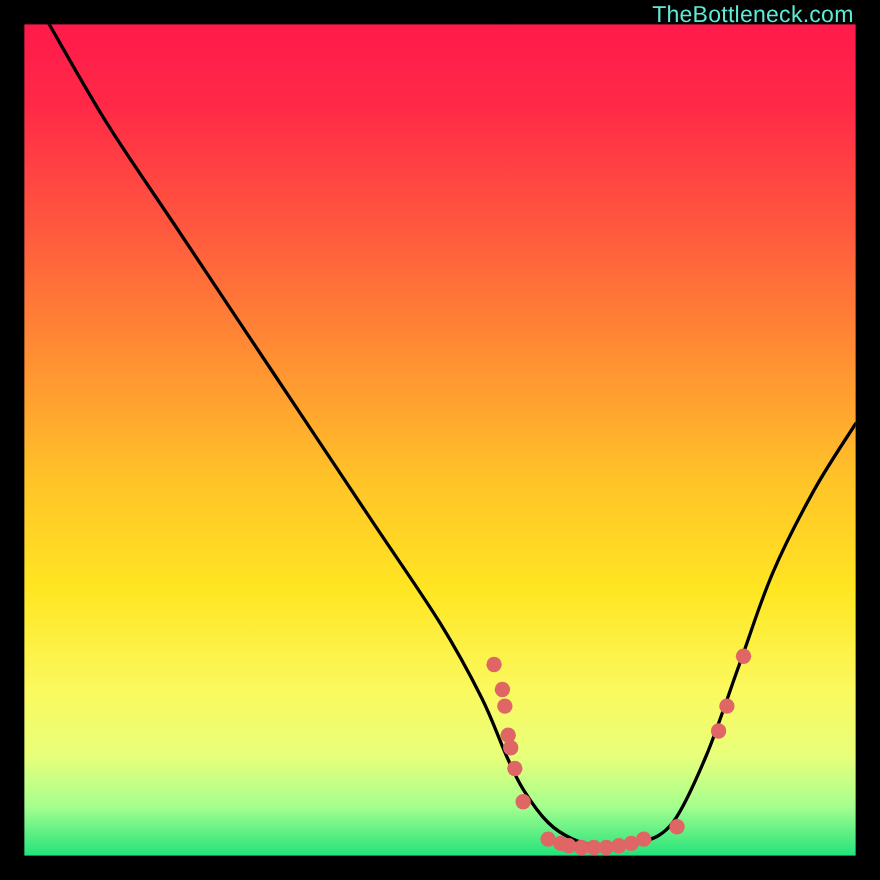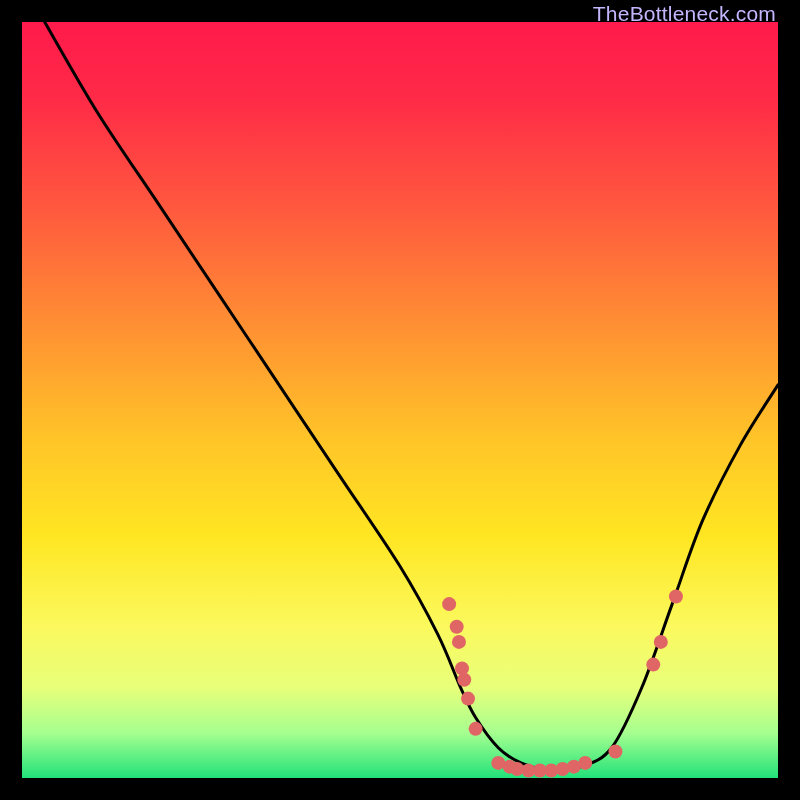--- a/index.html
+++ b/index.html
@@ -23,21 +23,21 @@
     position: absolute;
     left: 0;
     top: 0;
     width: 756px;
     height: 756px;
   }
   .watermark {
     position: absolute;
     top: 2px;
     right: 24px;
-    color: #c4b5fd;
+    color: #5eead4;
     font-size: 21px;
     font-weight: 500;
     letter-spacing: 0.2px;
     user-select: none;
   }
   svg { display: block; }
 </style>
 </head>
 <body>
 

